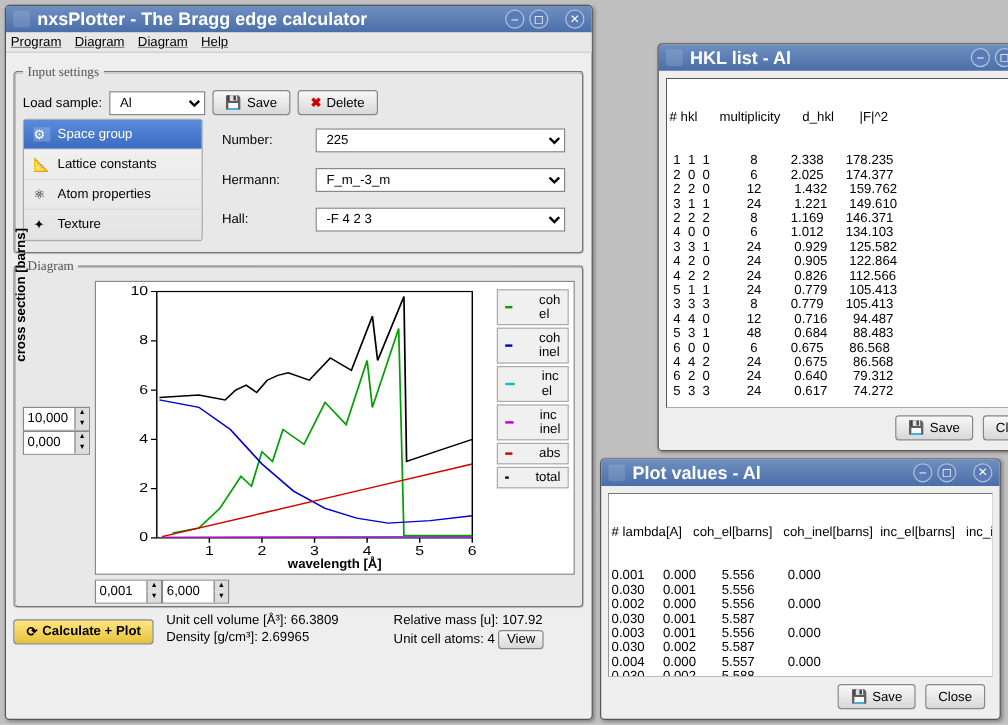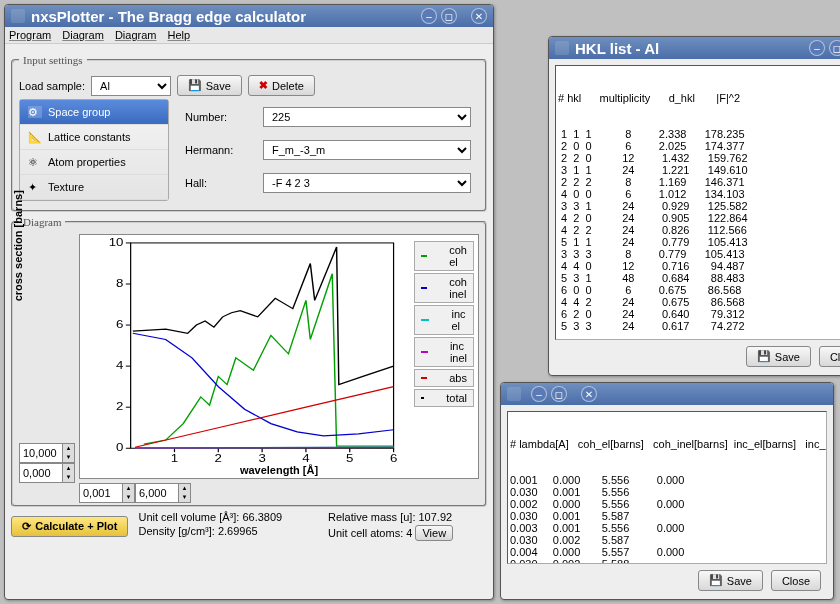--- a/index.html
+++ b/index.html
@@ -97,21 +97,21 @@
           <select><option>F_m_-3_m</option></select>
           <span>Hall:</span>
           <select><option>-F 4 2 3</option></select>
         </div>
       </div>
     </fieldset>
 
     <fieldset style="padding-bottom:2px;">
       <legend>Diagram</legend>
       <div style="display:flex; gap:4px;">
-        <div style="display:flex; flex-direction:column; justify-content:flex-end; padding-bottom:20px;">
+        <div style="display:flex; flex-direction:column; justify-content:center; padding-bottom:20px;">
           <div class="spinner">
               <input value="10,000" style="">
               <div class="updn">
                 <div>▴</div>
                 <div>▾</div>
               </div>
             </div>
           <div class="spinner">
               <input value="0,000" style="">
               <div class="updn">
@@ -239,20 +239,21 @@
           <span>Save</span>
         </button>
       <button class="btn">Close</button>
     </div>
   </div>
 </div>
 
 <div class="window" style="left:500px; top:382px; width:334px; height:218px;">
   <div class="titlebar">
     <span class="icon"></span>
+    <span class="title">Plot values - Al</span>
     <span class="wbtn">–</span>
     <span class="wbtn">◻</span>
     <span class="wbtn" style="margin-left:14px">✕</span>
   </div>
   <div class="content" style="display:flex;flex-direction:column;height:calc(100% - 22px);padding-bottom:2px;">
     <div class="listarea mono" style="flex:1;">
       <div># lambda[A]   coh_el[barns]   coh_inel[barns]  inc_el[barns]   inc_inel[barns]   abs[barns]  total[barns]</div>
       <div id="plotrows"><div>0.001     0.000       5.556         0.000</div><div>0.030     0.001       5.556</div><div>0.002     0.000       5.556         0.000</div><div>0.030     0.001       5.587</div><div>0.003     0.001       5.556         0.000</div><div>0.030     0.002       5.587</div><div>0.004     0.000       5.557         0.000</div><div>0.030     0.002       5.588</div></div>
     </div>
     <div class="footer">

